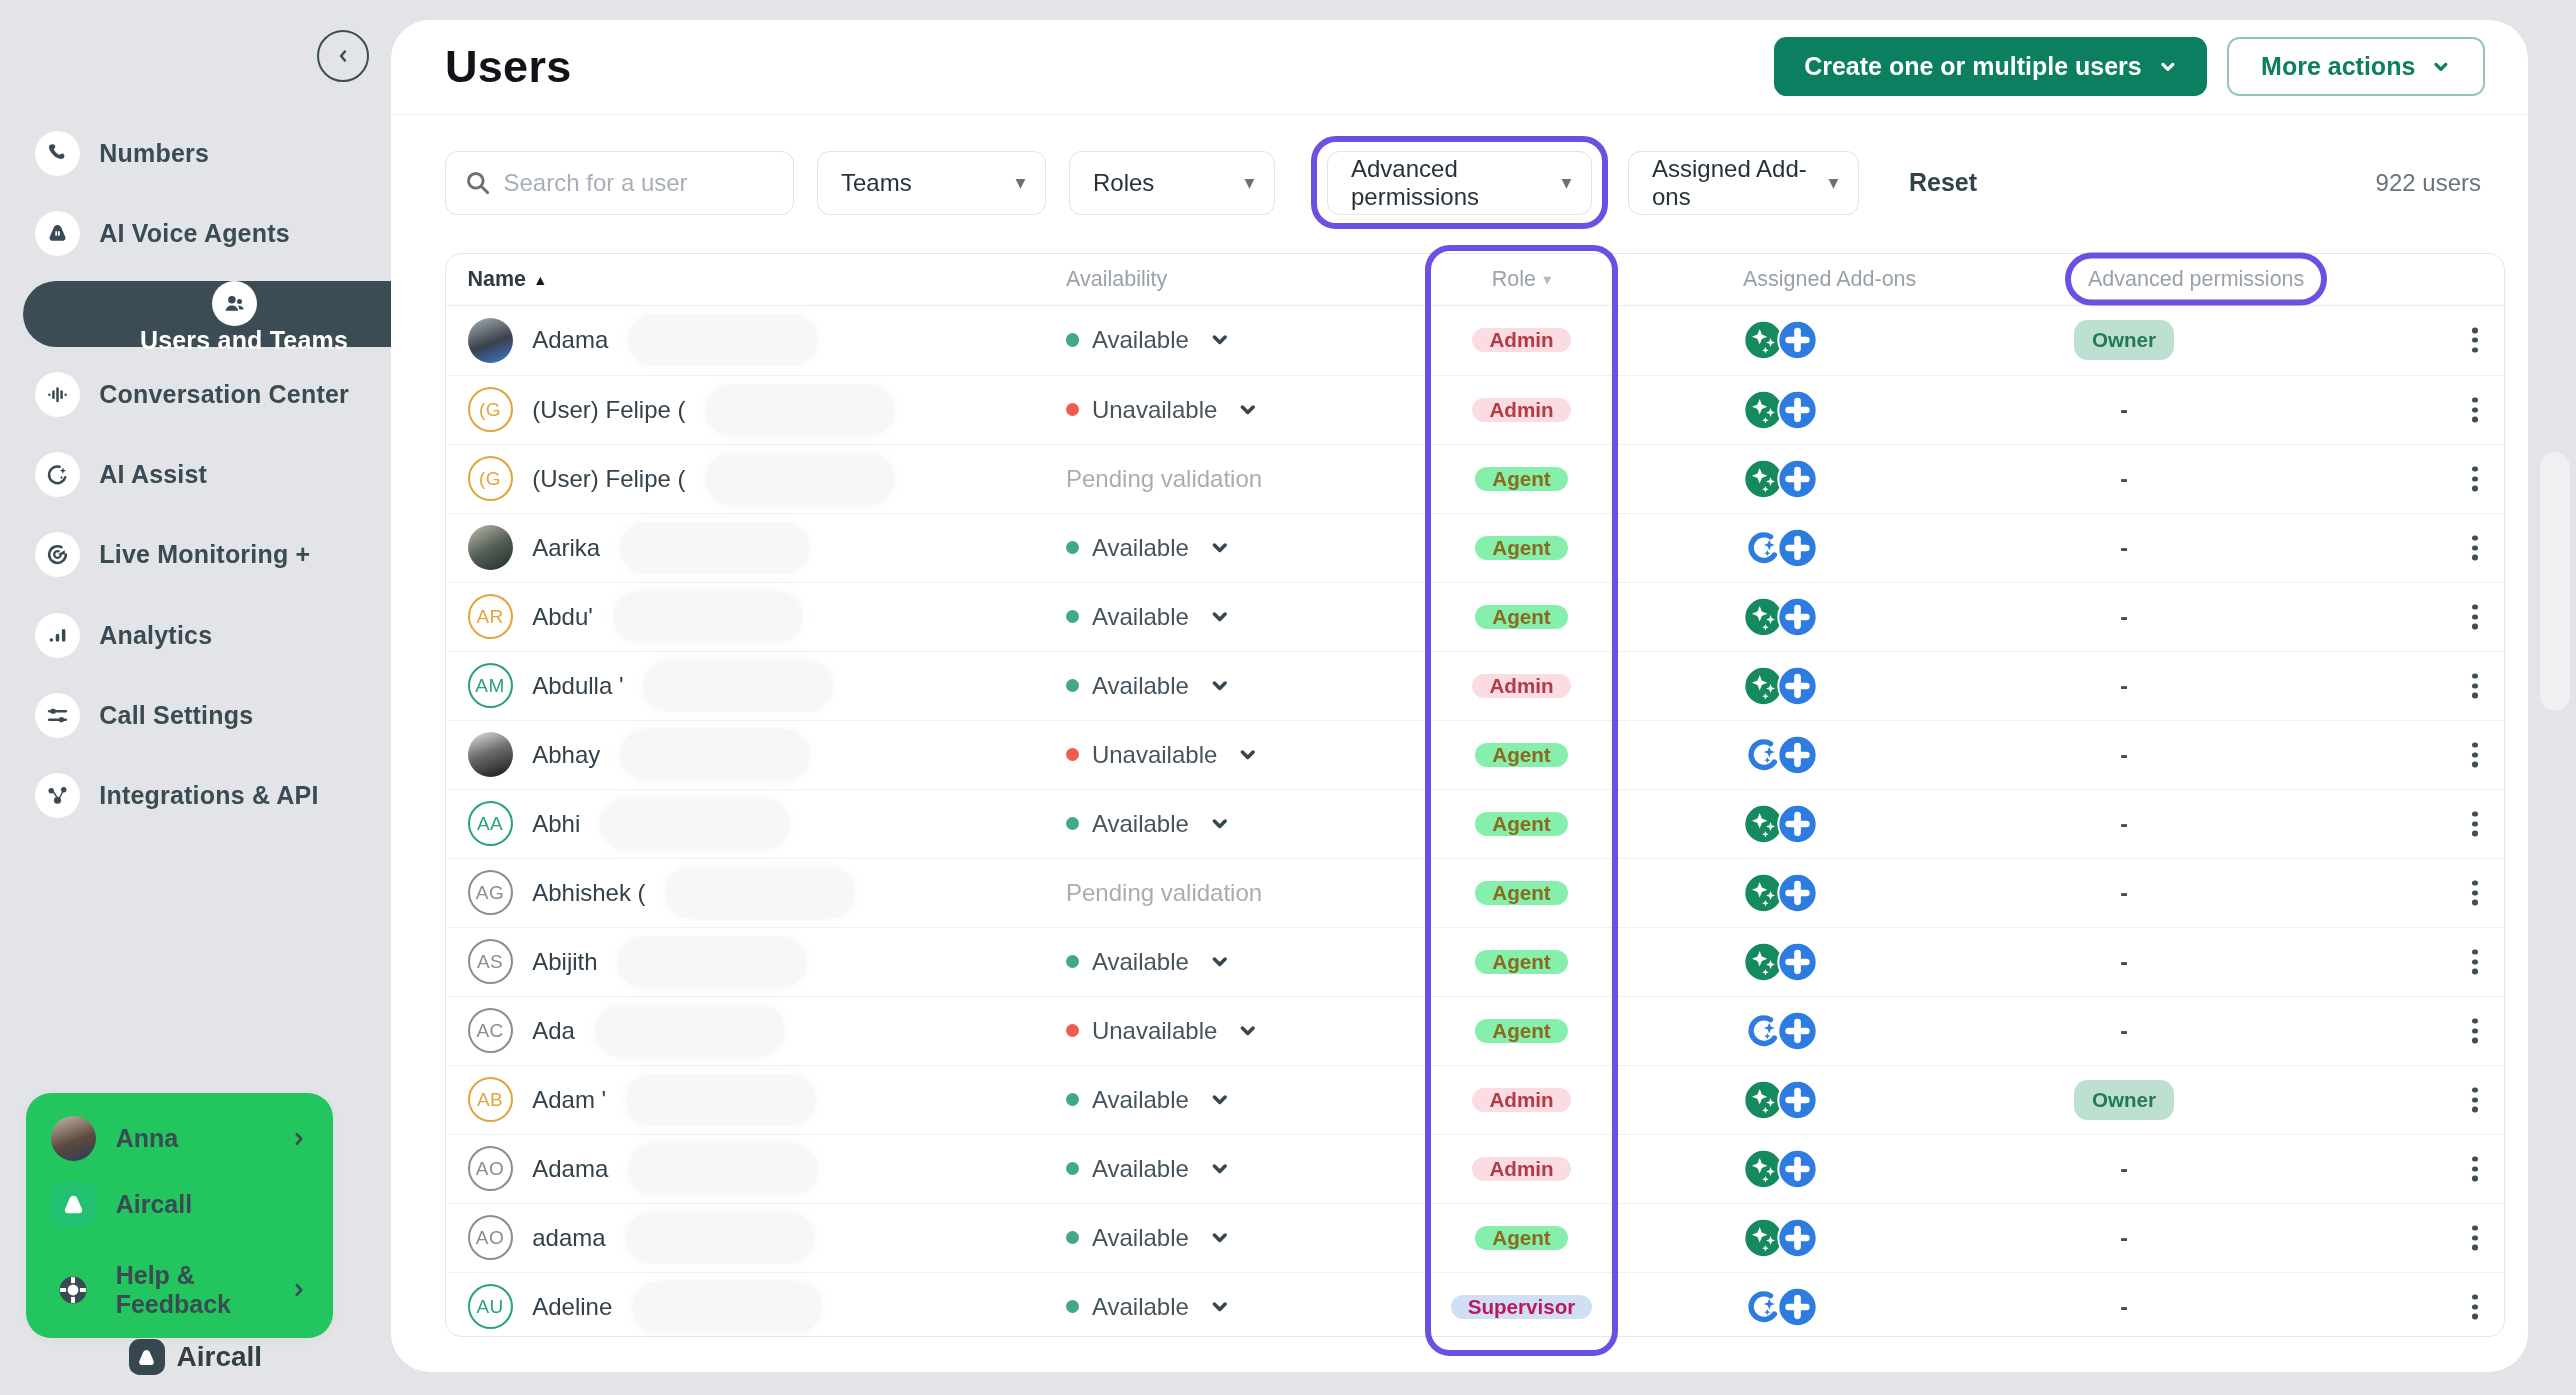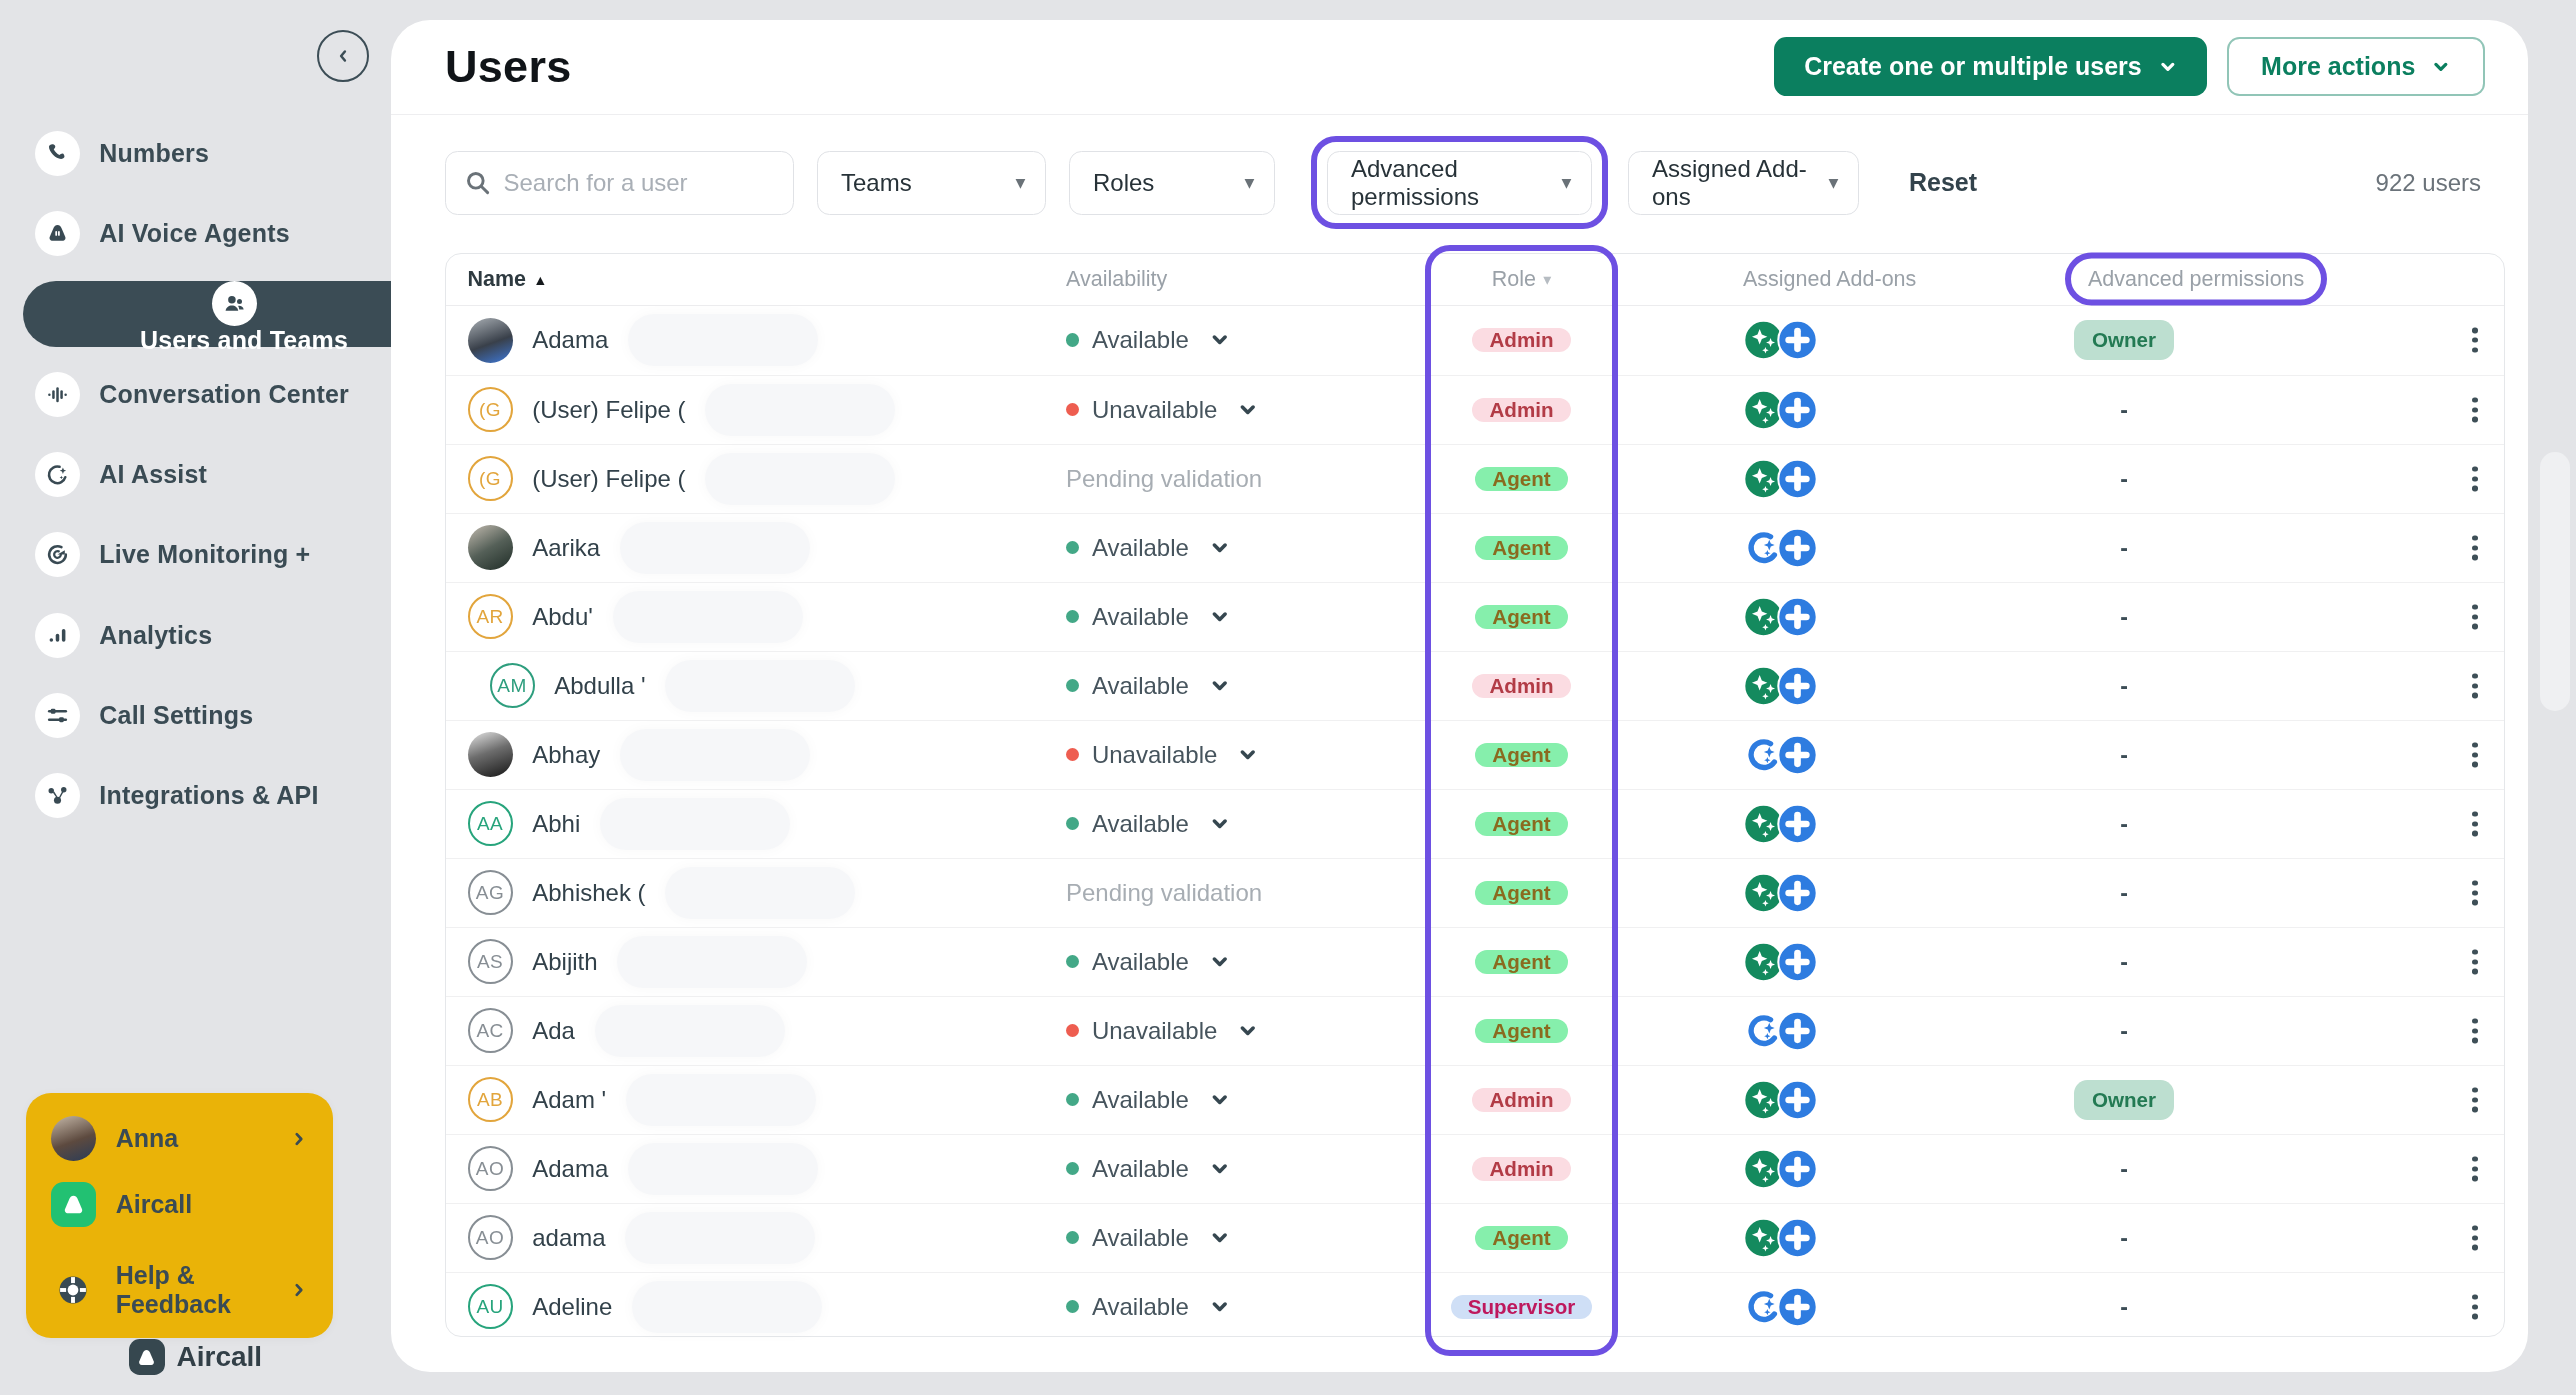--- a/index.html
+++ b/index.html
@@ -18,21 +18,21 @@
     border-radius:36px; cursor:pointer; }
   .icon-circle { width:45px; height:45px; border-radius:50%; background:#ffffff; display:flex;
     align-items:center; justify-content:center; color:#394a53; flex:0 0 45px; }
   .icon-circle svg { width:25px; height:25px; }
   .nav-label { margin-left:19.7px; font-size:25px; font-weight:600; color:#3a4b54; letter-spacing:0.2px; }
   .nav-item .chev { margin-left:auto; color:#3a4b54; display:flex; }
   .nav-item .chev svg { width:18px; height:18px; }
   .nav-item.active { background:#3b4c55;flex-direction:column; }
   .nav-item.active .nav-label, .nav-item.active .chev { color:#ffffff; }
 
-  .side-card { position:absolute; left:26px; top:1093px; width:307px; height:245px; background:#eab308;
+  .side-card { position:absolute; left:26px; top:1093px; width:307px; height:245px; background:#22c55e;
     border-radius:25px; padding:12.5px 10.7px; box-shadow:0 1.8px 9px rgba(40,50,60,.04); }
   .foot-item { height:66px; display:flex; align-items:center; padding:0 14.3px; border-radius:18px; cursor:pointer; }
   .foot-item.gap { margin-top:19.7px; }
   .foot-label { margin-left:19.7px; font-size:25px; font-weight:600; color:#3a4b54; }
   .foot-item .chev { margin-left:auto; color:#3a4b54; display:flex; }
   .foot-item .chev svg { width:18px; height:18px; }
   .avatar { width:45px; height:45px; border-radius:50%; flex:0 0 45px; }
   .app-sq { width:45px; height:45px; border-radius:12.5px; background:#22c172; display:flex; align-items:center;
     justify-content:center; color:#fff; flex:0 0 45px; }
   .app-sq svg { width:27px; height:27px; }
@@ -101,21 +101,21 @@
     border:6.3px solid #6d50e2; border-radius:25px; pointer-events:none; z-index:5; }
 
   .tbody .row { position:relative; height:69px; border-top:0.9px solid #f0f0f1; cursor:pointer; }
   .tbody .row:first-child { border-top:none; }
   .cell { position:absolute; top:50%; transform:translateY(-50%); display:flex; align-items:center; }
   .c-name { left:21.5px; gap:19.7px; }
   .row .avatar { width:45px; height:45px; }
   .avatar.initials { background:#fff; border:2.7px solid; display:flex; align-items:center; justify-content:center;
     font-size:19px; font-weight:500; letter-spacing:0.4px; }
   .ring-yellow { border-color:#ecb244; color:#e2a53c; }
-  .ring-teal   { border-color:#58b79a; color:#2e9e7e;margin-left:22px; }
+  .ring-teal   { border-color:#58b79a; color:#2e9e7e; }
   .ring-green  { border-color:#44b08d; color:#27a47c; }
   .ring-gray   { border-color:#c2c6ca; color:#878e94; }
   .photo-1 { background:linear-gradient(160deg,#9aa0a6 8%,#39404a 55%,#3d6fc0 92%); }
   .photo-2 { background:linear-gradient(150deg,#b9b3a8 5%,#556058 50%,#24312b 95%); }
   .photo-3 { background:linear-gradient(160deg,#d8d8d8 5%,#6d6d6d 45%,#222222 92%); }
   .photo-anna { background:linear-gradient(160deg,#b7a99a 8%,#5d4a3f 55%,#2f3d55 95%); }
   .name-text { font-size:24px; color:#32414a; font-weight:500; white-space:nowrap; }
   .blur-blob { width:190px; height:52px; border-radius:26px; background:#f6f7f9;
     box-shadow:0 0 14.3px rgba(20,30,40,.03); }
   .c-avail { left:620px; gap:12.5px; }

